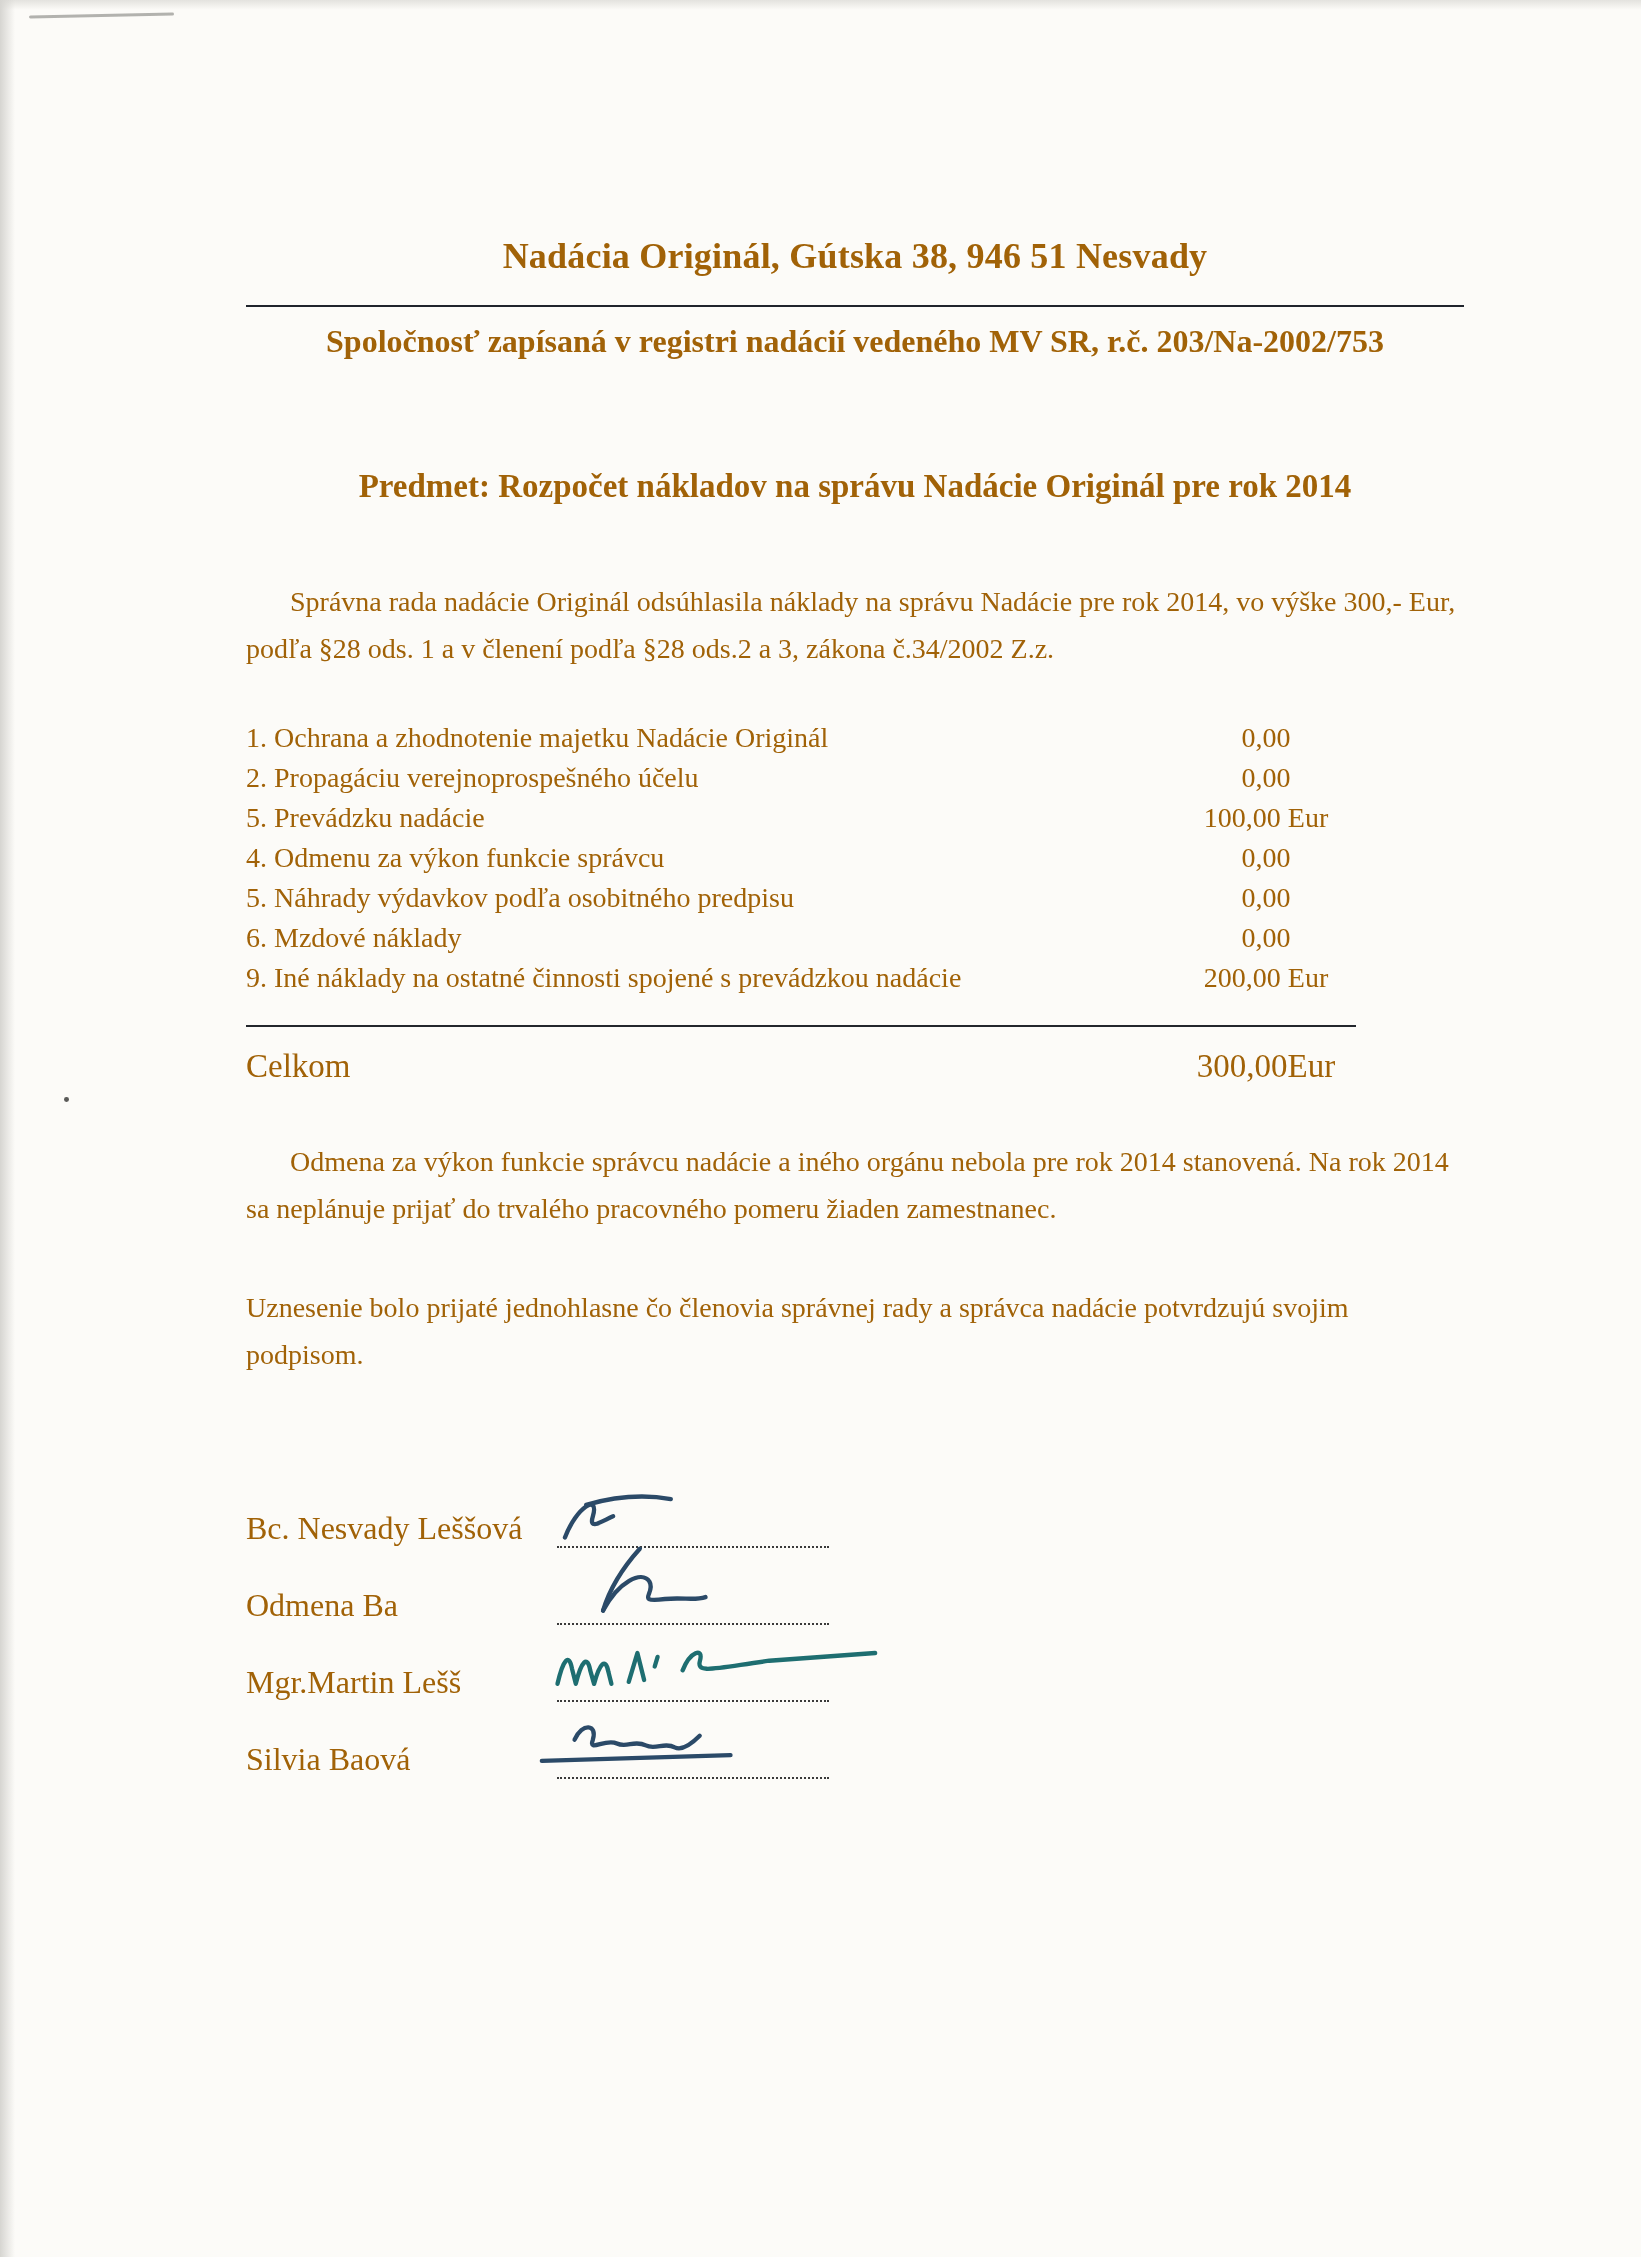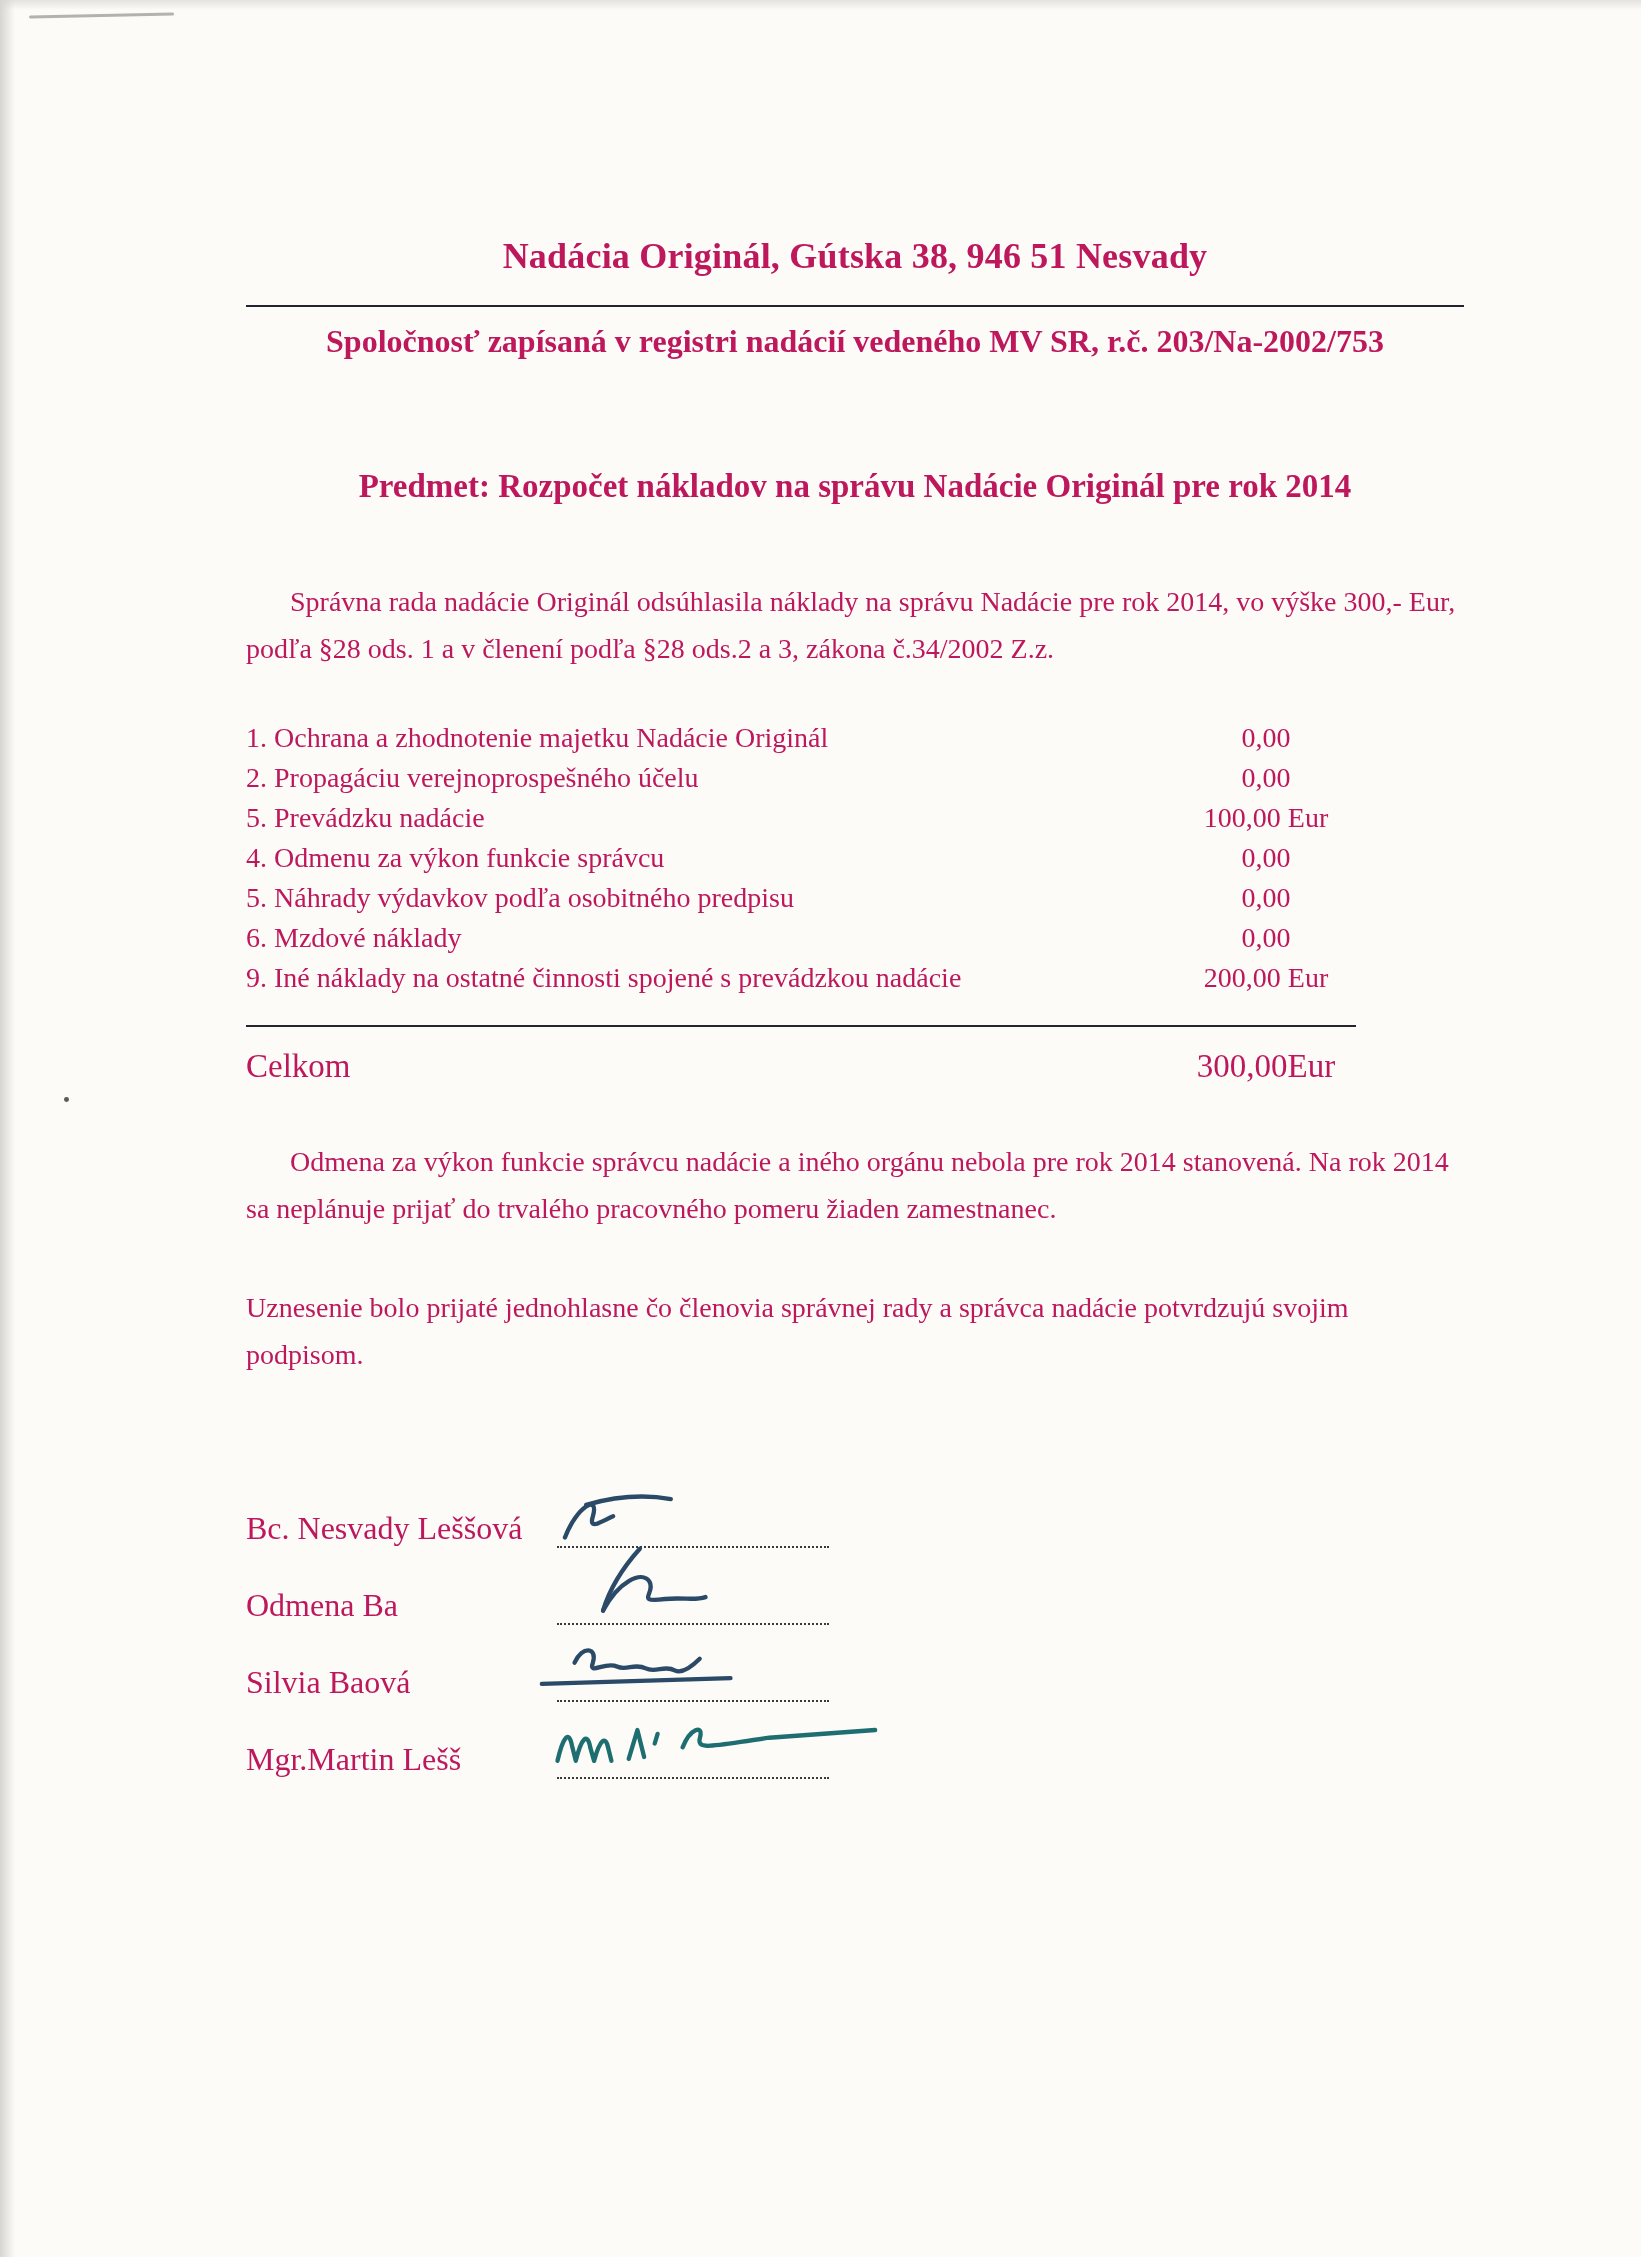--- a/index.html
+++ b/index.html
@@ -7,21 +7,21 @@
     padding: 0;
     background: #9a9a97;
   }
   .page {
     position: relative;
     width: 1641px;
     height: 2257px;
     background: #fcfbf8;
     overflow: hidden;
     font-family: "Liberation Serif", "DejaVu Serif", serif;
-    color: #be185d;
+    color: #a16207;
   }
   
   .edge-left {
     position: absolute; left: 0; top: 0; bottom: 0; width: 15.4px;
     background: linear-gradient(to right, #d6d5d1, rgba(255,255,255,0));
   }
   .edge-top {
     position: absolute; left: 0; top: 0; right: 0; height: 9.7px;
     background: linear-gradient(to bottom, #e3e2de, rgba(255,255,255,0));
   }
@@ -210,38 +210,38 @@
         <span class="sig-name">Odmena Ba</span>
         <span class="sig-line">
           <svg class="sig-ink" width="290" height="87" viewBox="0 0 300 90">
             <path d="M96 8 C 78 28, 64 52, 58 72" stroke="#2b4a68"></path>
             <path d="M58 72 C 74 42, 98 30, 106 42 C 113 54, 90 64, 122 60 C 142 58, 152 62, 164 58" stroke="#2b4a68"></path>
           </svg>
         </span>
       </div>
 
       <div class="sig-row">
-        <span class="sig-name">Silvia Baová</span>
-        <span class="sig-line">
-          <svg class="sig-ink" width="290" height="77" viewBox="0 0 300 80">
-            <path d="M28 36 C 36 18, 52 20, 47 36 C 42 50, 60 34, 72 40 C 82 45, 90 36, 102 42 C 112 47, 122 38, 132 44 C 140 48, 150 40, 158 32" stroke="#2b4a68"></path>
-            <path d="M-6 58 L 190 52" stroke="#2b4a68"></path>
-          </svg>
-        </span>
-      </div>
-
-      <div class="sig-row">
         <span class="sig-name">Mgr.Martin Lešš</span>
         <span class="sig-line">
           <svg class="sig-ink" width="406" height="77" viewBox="0 0 420 80">
             <path d="M10 58 C 16 32, 22 26, 25 42 L 29 58 C 35 34, 41 28, 44 44 L 48 58 C 54 36, 60 30, 63 46 L 66 58" stroke="#1e6e71"></path>
             <path d="M84 56 L 93 26 L 100 54" stroke="#1e6e71"></path>
             <path d="M114 30 L 111 40" stroke="#1e6e71"></path>
             <path d="M140 44 C 148 24, 162 20, 158 34 C 154 48, 172 42, 230 34 L 340 26" stroke="#1e6e71"></path>
           </svg>
         </span>
       </div>
 
+      <div class="sig-row">
+        <span class="sig-name">Silvia Baová</span>
+        <span class="sig-line">
+          <svg class="sig-ink" width="290" height="77" viewBox="0 0 300 80">
+            <path d="M28 36 C 36 18, 52 20, 47 36 C 42 50, 60 34, 72 40 C 82 45, 90 36, 102 42 C 112 47, 122 38, 132 44 C 140 48, 150 40, 158 32" stroke="#2b4a68"></path>
+            <path d="M-6 58 L 190 52" stroke="#2b4a68"></path>
+          </svg>
+        </span>
+      </div>
+
     </div>
 
   </div>
 </div>
 
 
 </body></html>

